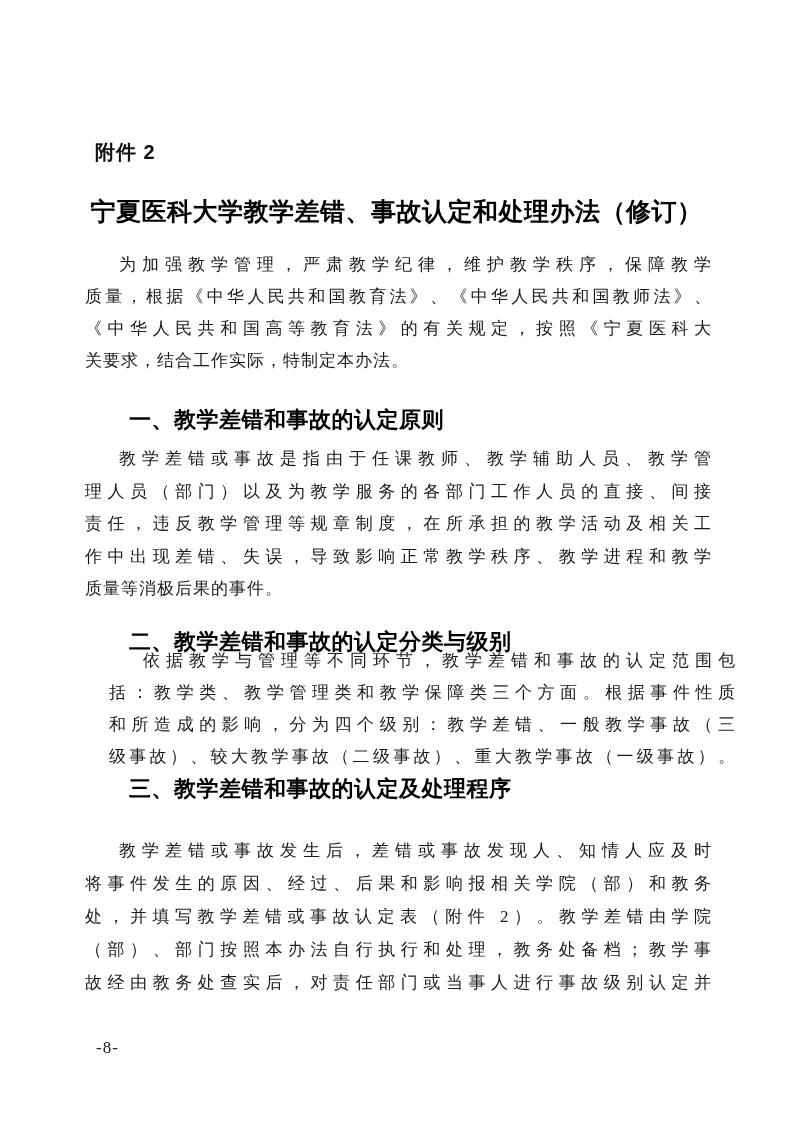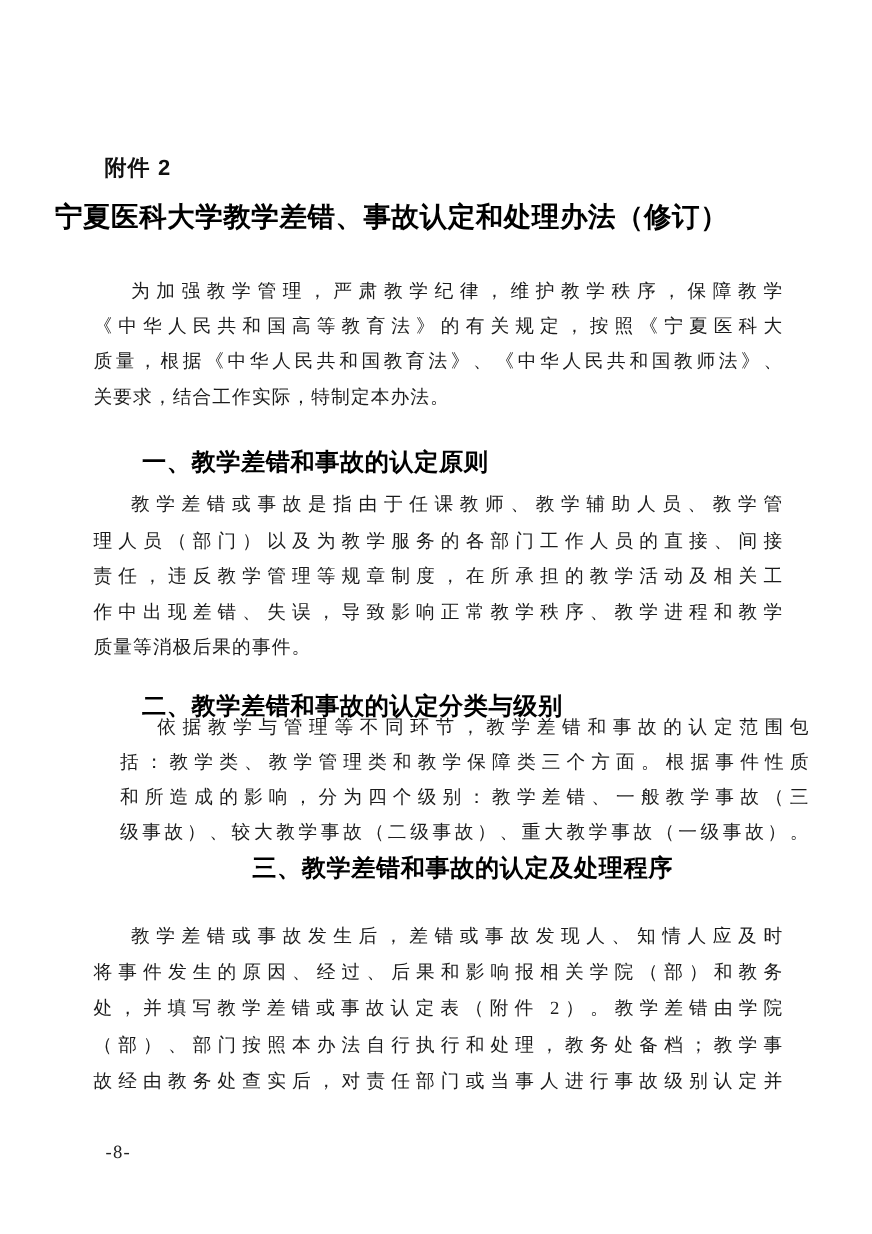--- a/index.html
+++ b/index.html
@@ -23,22 +23,22 @@
     font-family: "Liberation Sans", "DejaVu Sans", sans-serif;
     font-weight: 600;
     font-size: 20px;
     color: #111111;
     letter-spacing: 1px;
   }
   .title {
     position: absolute;
     left: 50px;
     right: 50px;
-    top: 180px;
-    text-align: left;
+    top: 195px;
+    text-align: center;
     font-family: "Liberation Sans", "DejaVu Sans", sans-serif;
     font-weight: 700;
     font-size: 25px;
     color: #000000;
     letter-spacing: 0.5px;
   }
   .block {
     position: absolute;
     left: 85px;
     width: 627px;
@@ -72,36 +72,36 @@
     top: 1038px;
     font-size: 17px;
     letter-spacing: 1px;
     color: #222222;
   }
   .p1 { top: 249px; }
   .h1 { top: 410px; }
   .p2 { top: 443px; }
   .h2 { top: 632px; }
   .p3 { top: 645px; margin-left: 24px; }
-  .h3 { top: 779px; text-align: center; }
+  .h3 { top: 779px; }
   .p4 { top: 810px; margin-top: 24px; }
 </style>
 </head>
 <body>
 
 <div class="page">
 
   <div class="attach">附件 2</div>
 
   <div class="title">宁夏医科大学教学差错、事故认定和处理办法（修订）</div>
 
   <div class="block p1 lh32">
     <div class="bline fill ind">为加强教学管理，严肃教学纪律，维护教学秩序，保障教学</div>
+    <div class="bline fill">质量，根据《中华人民共和国教育法》、《中华人民共和国教师法》、</div>
     <div class="bline fill">《中华人民共和国高等教育法》的有关规定，按照《宁夏医科大</div>
-    <div class="bline fill">质量，根据《中华人民共和国教育法》、《中华人民共和国教师法》、</div>
     <div class="bline">关要求，结合工作实际，特制定本办法。</div>
   </div>
 
   <div class="heading h1">一、教学差错和事故的认定原则</div>
 
   <div class="block p2 lh325">
     <div class="bline fill ind">教学差错或事故是指由于任课教师、教学辅助人员、教学管</div>
     <div class="bline fill">理人员（部门）以及为教学服务的各部门工作人员的直接、间接</div>
     <div class="bline fill">责任，违反教学管理等规章制度，在所承担的教学活动及相关工</div>
     <div class="bline fill">作中出现差错、失误，导致影响正常教学秩序、教学进程和教学</div>

